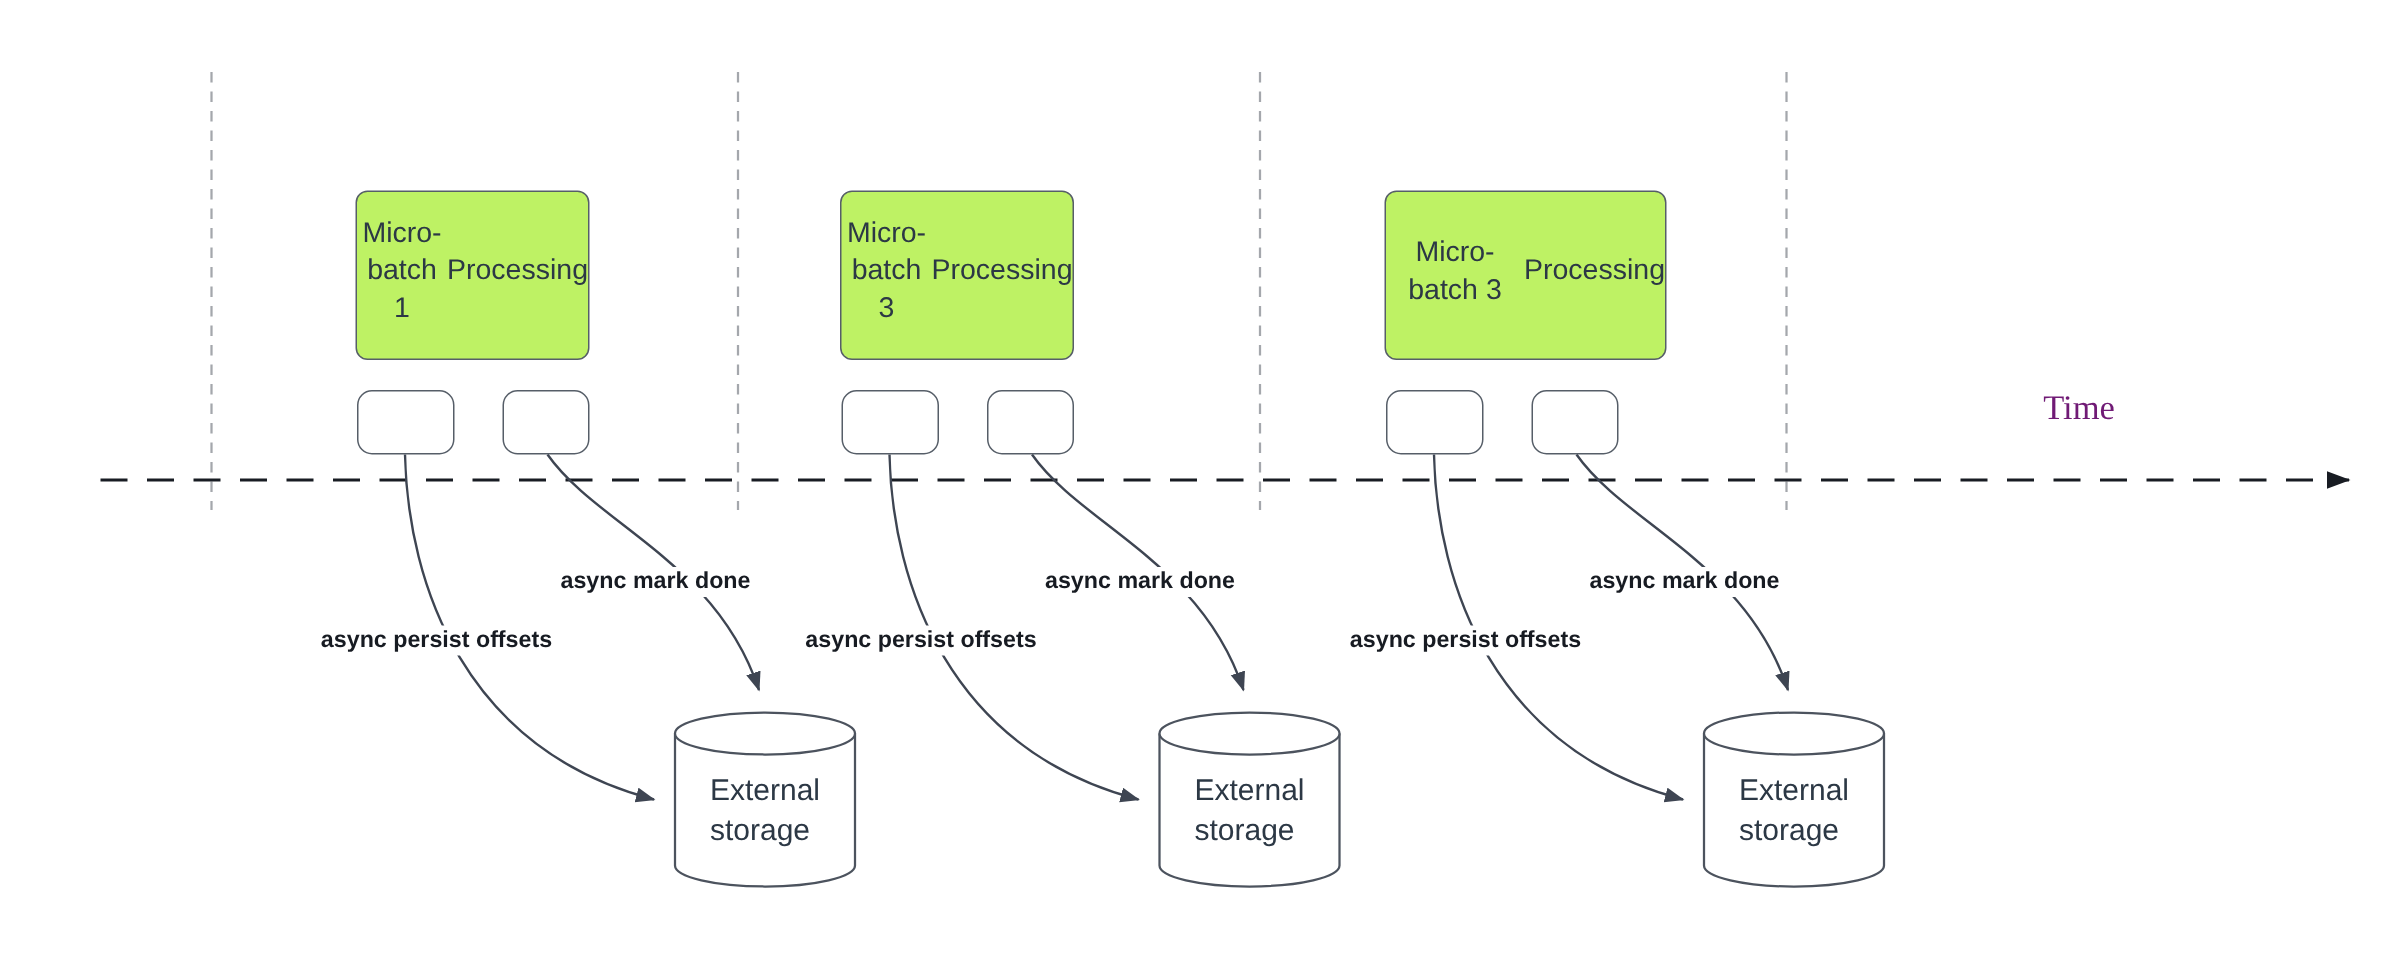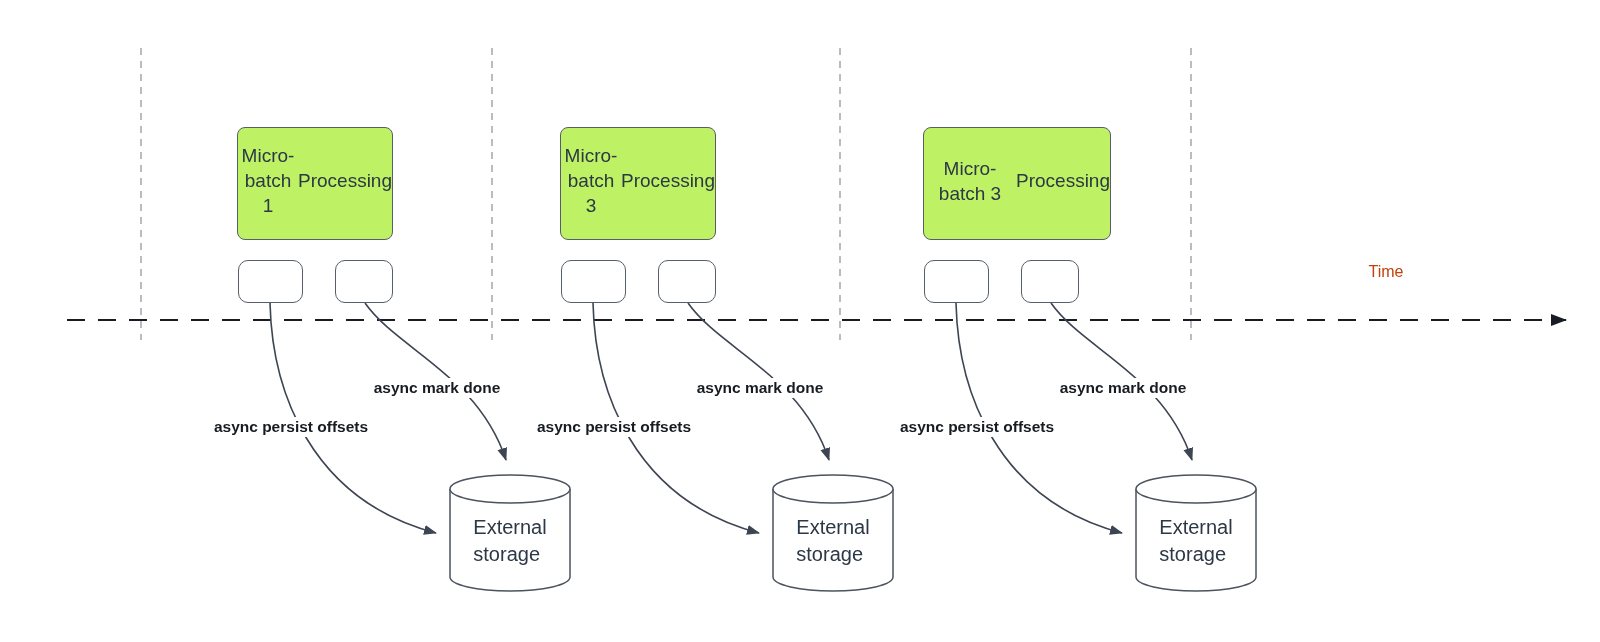--- a/index.html
+++ b/index.html
@@ -57,23 +57,24 @@
   .storage-label{
     position:absolute;
     transform:translate(-50%,-50%);
     font-size:20px;line-height:27px;
     color:var(--box-text);
     white-space:nowrap;
   }
   .time-label{
     position:absolute;
     transform:translate(-50%,-50%);
-    font-size:16px;
-    color:#c2410c;
+    font-size:23px;
+    color:#701a75;
     white-space:nowrap;
+    font-family:Liberation Serif, serif;
   }
 </style>
 </head>
 <body>
 
 <div class="canvas">
 
   <svg width="1600" height="642" viewBox="0 0 1600 642">
     <defs>
       <marker id="arrow" markerUnits="userSpaceOnUse" markerWidth="14" markerHeight="11" refX="12" refY="5" orient="auto">

